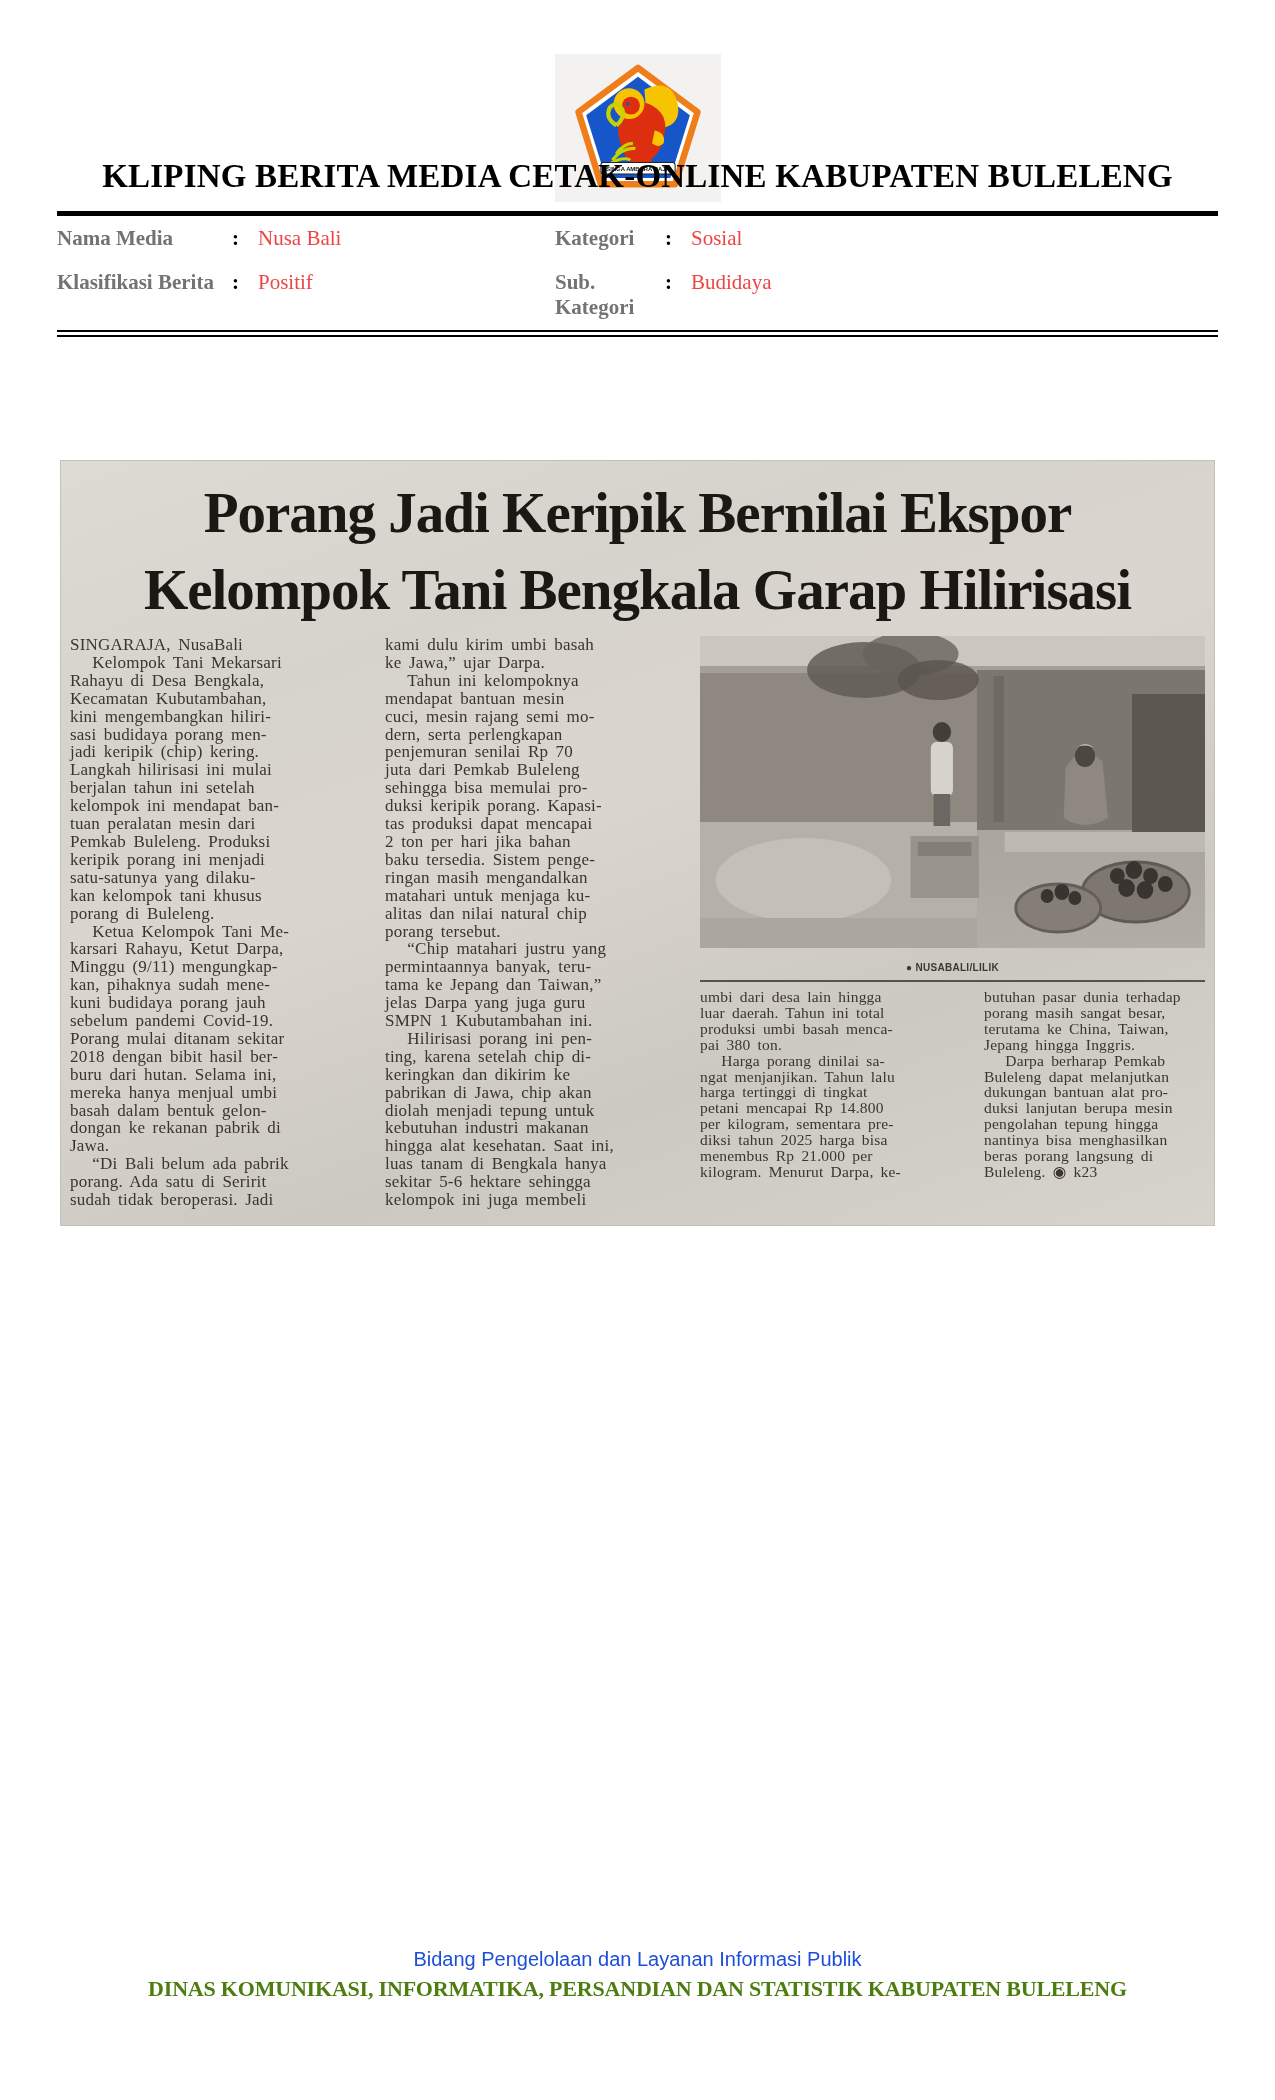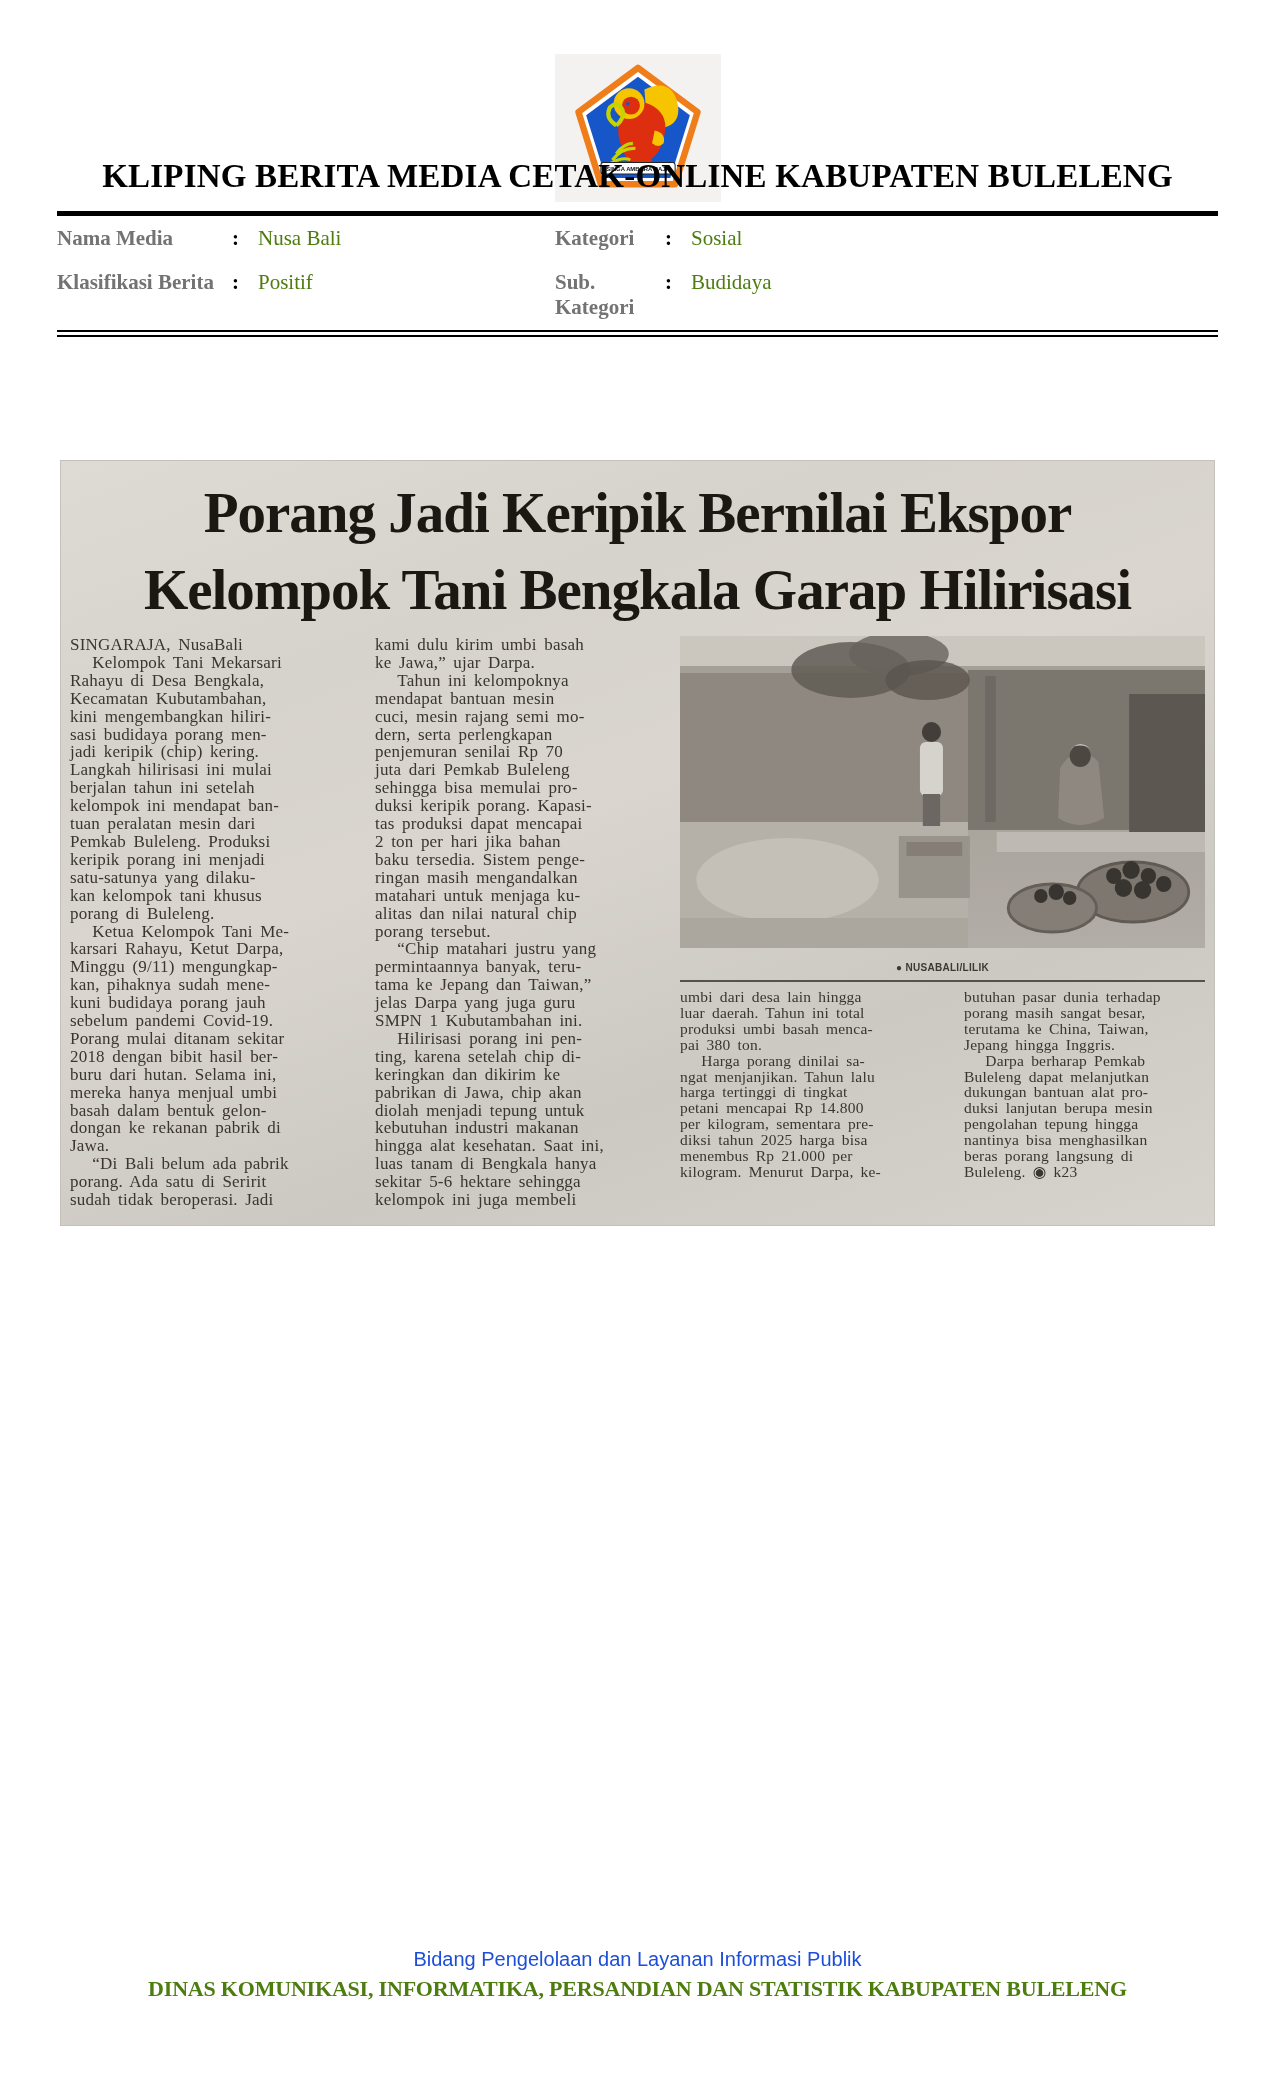--- a/index.html
+++ b/index.html
@@ -15,31 +15,31 @@
   .doc-title{position:absolute;top:158px;left:0;width:100%;text-align:center;
              font-size:33px;font-weight:bold;letter-spacing:.2px;color:#000;}
 
   .meta{position:absolute;top:211px;left:57px;right:57px;
         border-top:5px solid #000;border-bottom:7px double #000;
         padding:10px 0 16px 0;}
   .meta-row{display:grid;grid-template-columns:175px 26px 297px 110px 26px 1fr;
             align-items:baseline;height:44px;font-size:21px;}
   .meta-label{font-weight:bold;color:#737373;}
   .meta-colon{font-weight:bold;color:#000;}
-  .meta-value{color:#4d7c0f;}
+  .meta-value{color:#ef4444;}
 
   
   .clipping{position:absolute;top:460px;left:60px;width:1155px;height:766px;
             background:linear-gradient(160deg,#dedbd5 0%,#d6d3cc 25%,#dad6cf 45%,#ccc9c2 72%,#d7d4cd 100%);
             box-shadow:0 0 0 1px #c4c1ba inset;padding:0;}
   .headline{padding-top:14px;text-align:center;color:#1b1713;
             font-weight:bold;font-size:57px;line-height:77px;letter-spacing:-1px;}
   .headline .hl{white-space:nowrap;}
 
-  .cols{display:flex;gap:25px;padding:8px 10px 0 10px;}
+  .cols{display:flex;gap:35px;padding:8px 10px 0 10px;}
   .body-text{font-size:17px;line-height:17.9px;color:#3a352f;
              white-space:pre-wrap;text-align:left;word-spacing:3px;letter-spacing:.2px;}
   .colA{width:280px;flex:0 0 auto;}
   .colB{width:280px;flex:0 0 auto;}
   .right-block{flex:1 1 auto;min-width:0;}
 
   .photo-wrap{width:100%;height:312px;}
   .photo-wrap svg{width:100%;height:100%;display:block;}
   .photo-credit{font-family:"Liberation Sans",sans-serif;font-size:10px;font-weight:bold;
                 color:#3c3833;text-align:center;margin-top:14px;letter-spacing:.3px;}

